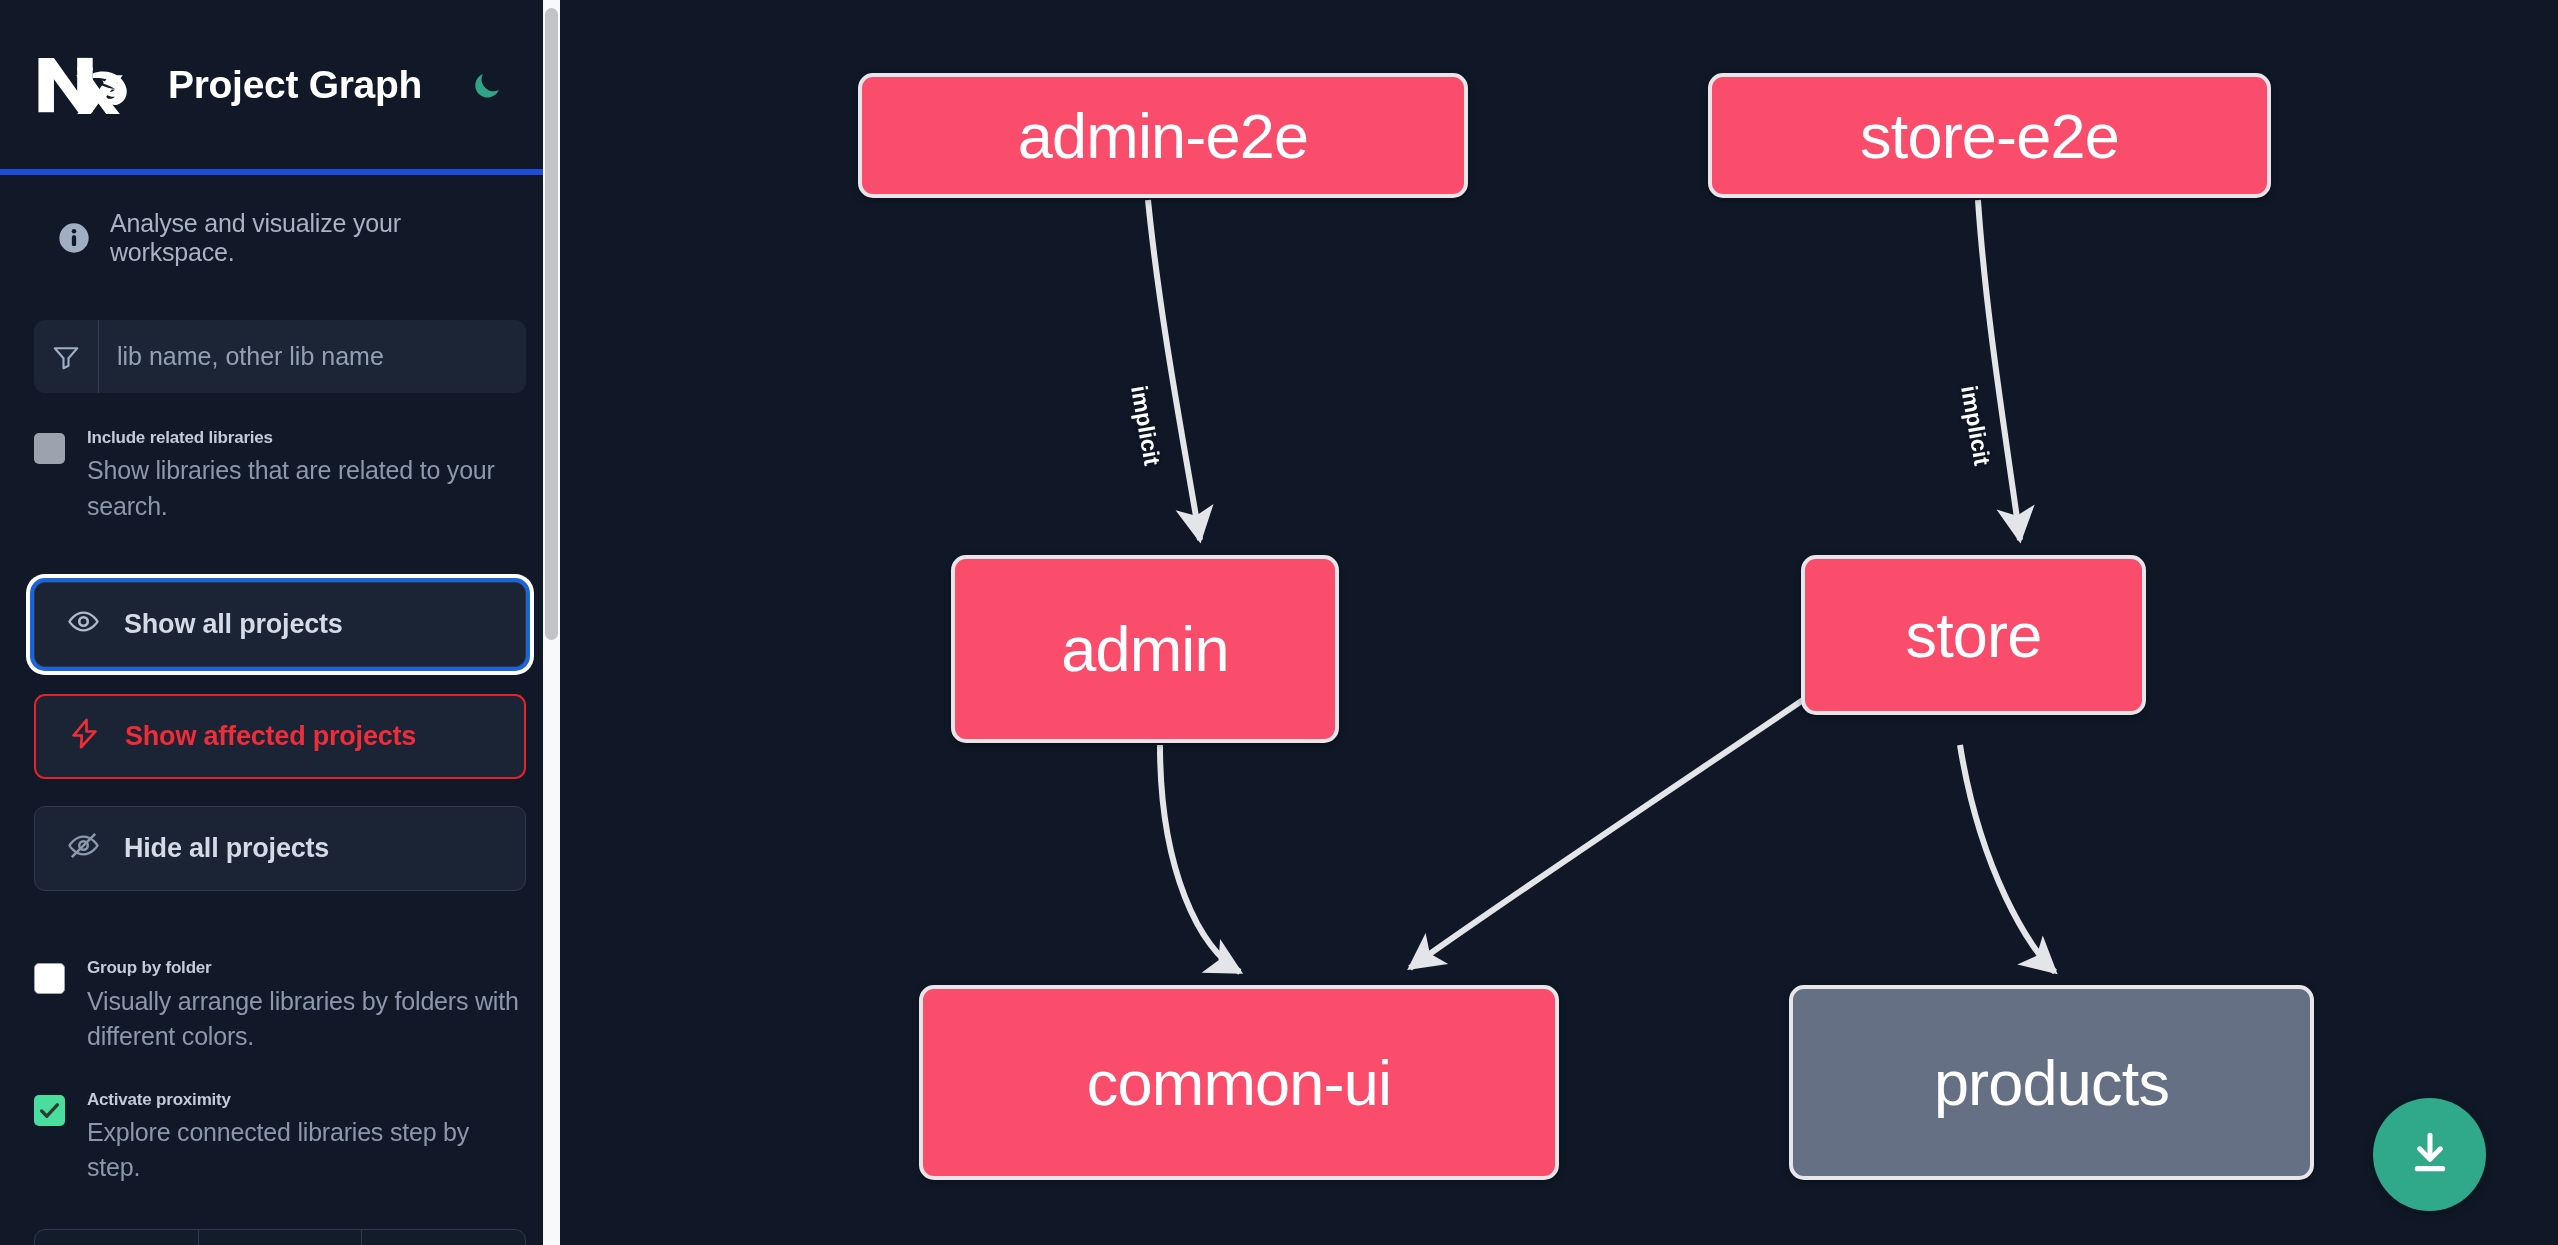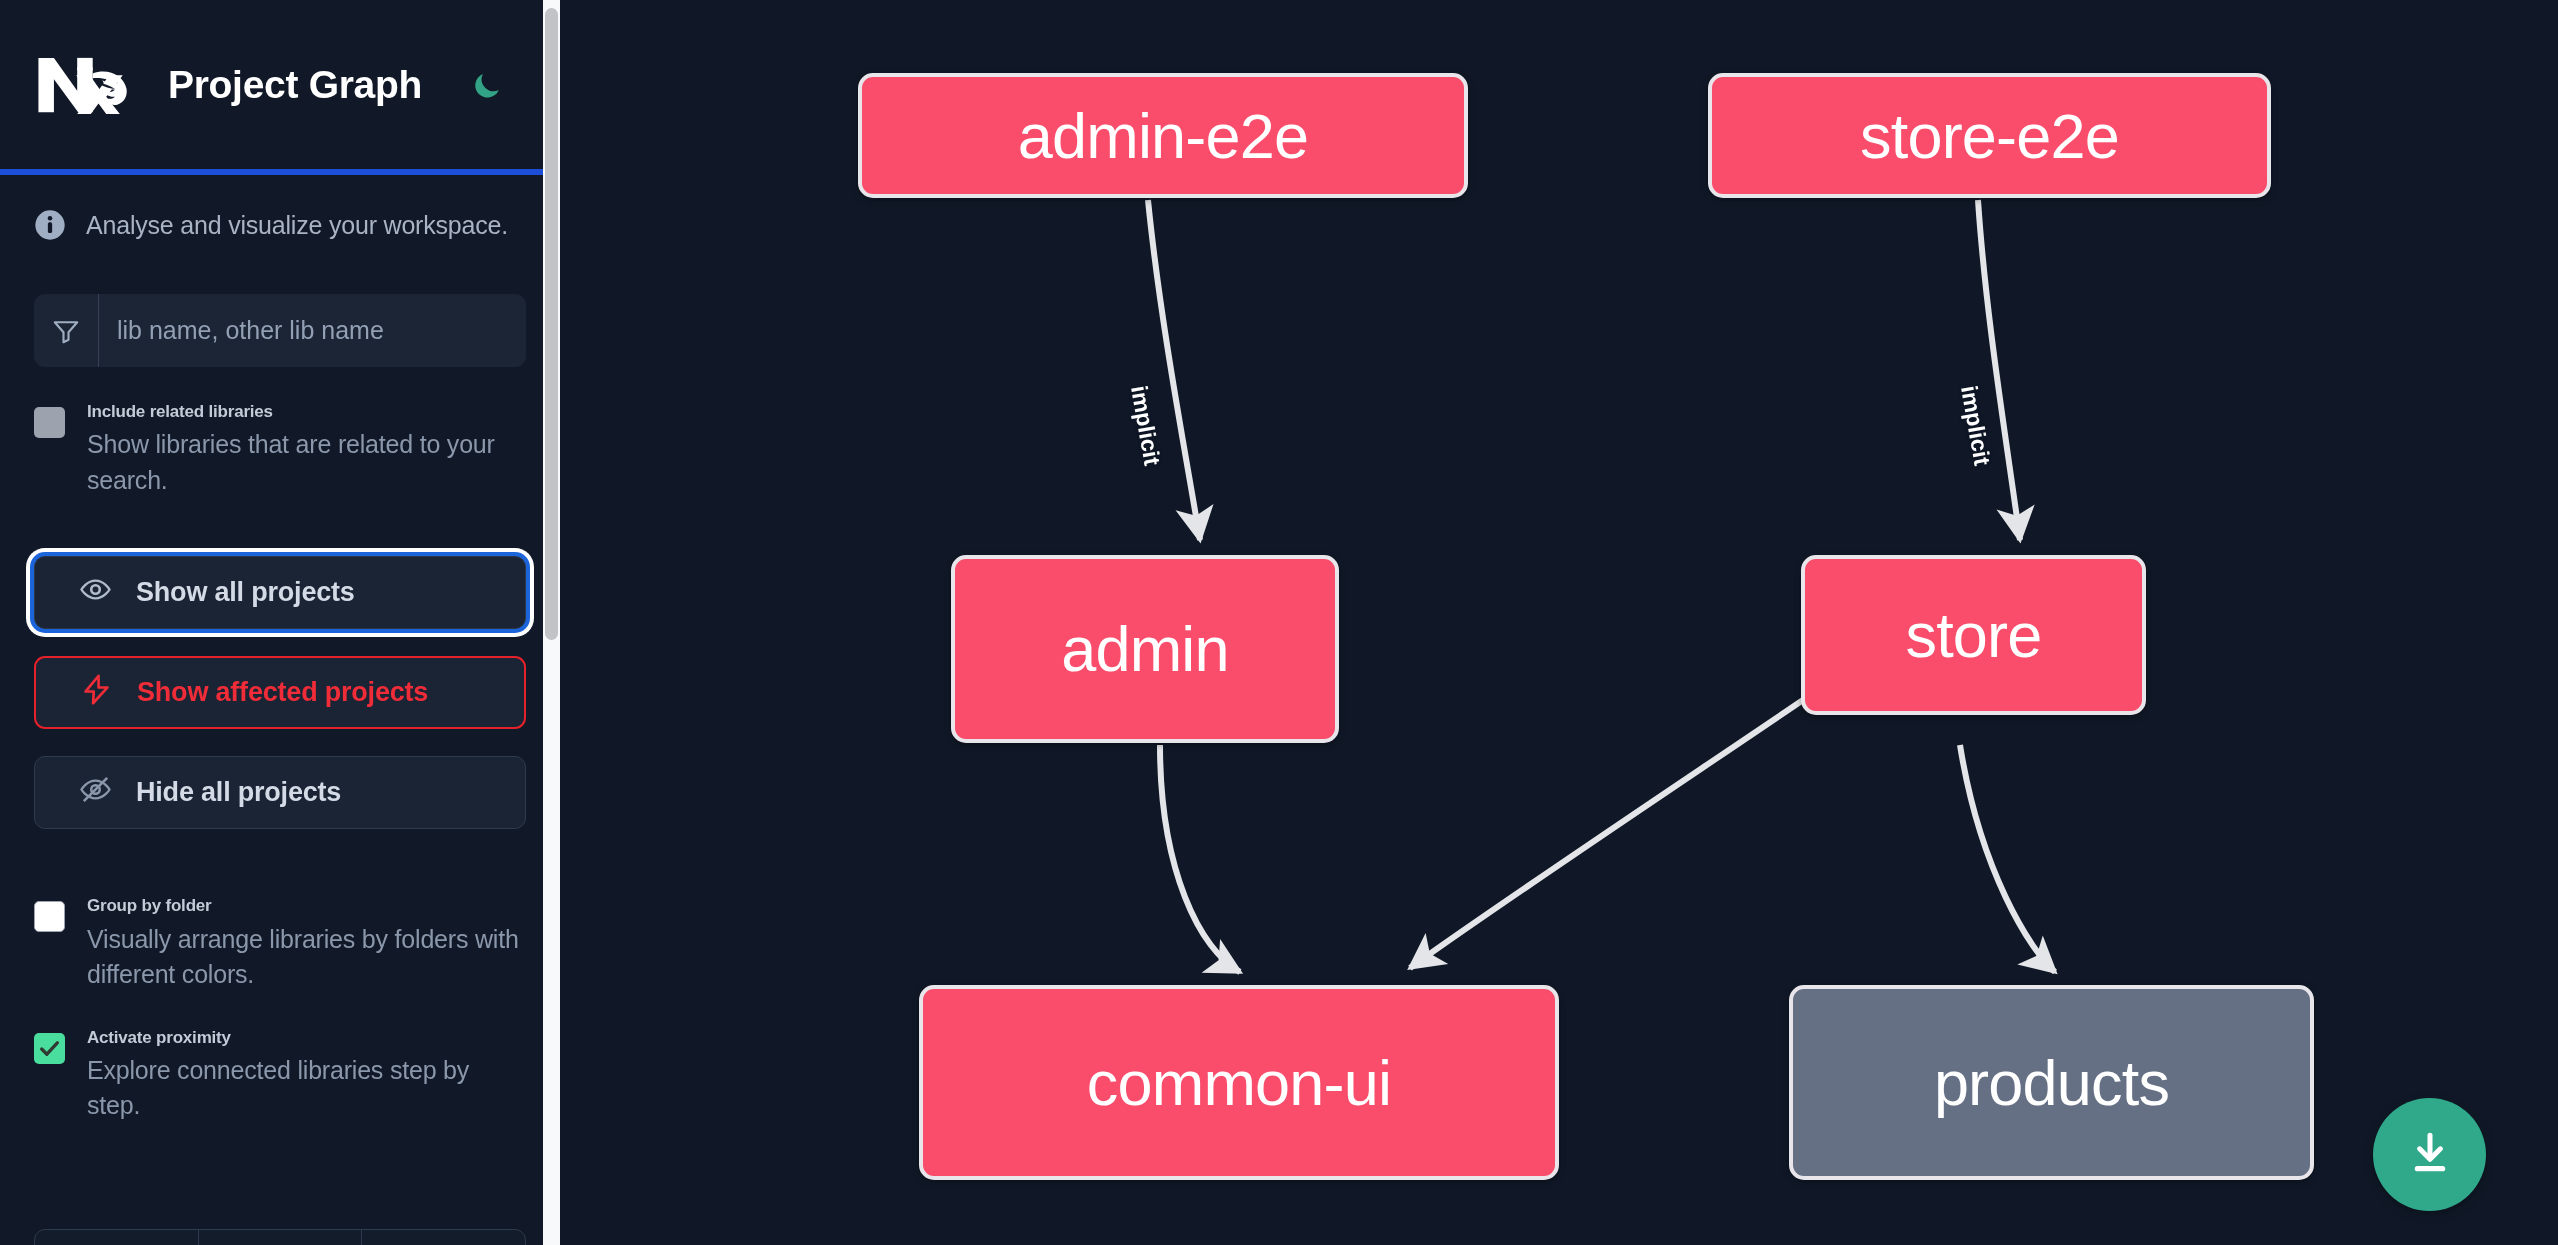--- a/index.html
+++ b/index.html
@@ -33,20 +33,21 @@
   }
   .theme-toggle {
     margin-left: 42px; width: 46px; height: 46px;
     display: flex; align-items: center; justify-content: center;
     cursor: pointer;
   }
 
   .sb-tagline {
     display: flex; align-items: center; gap: 20px;
     padding: 34px 34px 0 34px;
+    margin-left: 24px;
   }
   .info-icon { width: 32px; height: 32px; flex: 0 0 32px; }
   .tagline-text { font-size: 25px; color: #A8B3C4; letter-spacing: -0.2px; }
 
   .sb-body { padding: 0 34px; }
 
   
   .filter-wrap {
     margin-top: 53px;
     height: 73px;
@@ -84,23 +85,23 @@
     letter-spacing: -0.2px; line-height: 1.25;
   }
   .chk-desc {
     font-size: 25px; color: #8B98AC; line-height: 1.42;
     margin-top: 5px; letter-spacing: -0.2px; max-width: 450px;
   }
 
   
   .btn-stack { margin-top: 58px; display: flex; flex-direction: column; gap: 27px; }
   .btn {
-    height: 73px; border-radius: 11px;
+    height: 85px; border-radius: 11px;
     display: flex; align-items: center; gap: 24px;
-    padding: 0 44px; cursor: pointer;
+    padding: 0 32px; cursor: pointer;
     background: #1B2434;
     font-size: 27px; font-weight: 700; letter-spacing: -0.2px;
   }
   .btn-show-all {
     border: 1px solid #2B3648;
     color: #D4DBE6;
     box-shadow: 0 0 0 4px #1B64DA, 0 0 0 8px #FFFFFF;
   }
   .btn-affected { border: 2px solid #E5212B; color: #F02C38; }
   .btn-hide-all { border: 1px solid #2E3A4D; color: #D4DBE6; }

